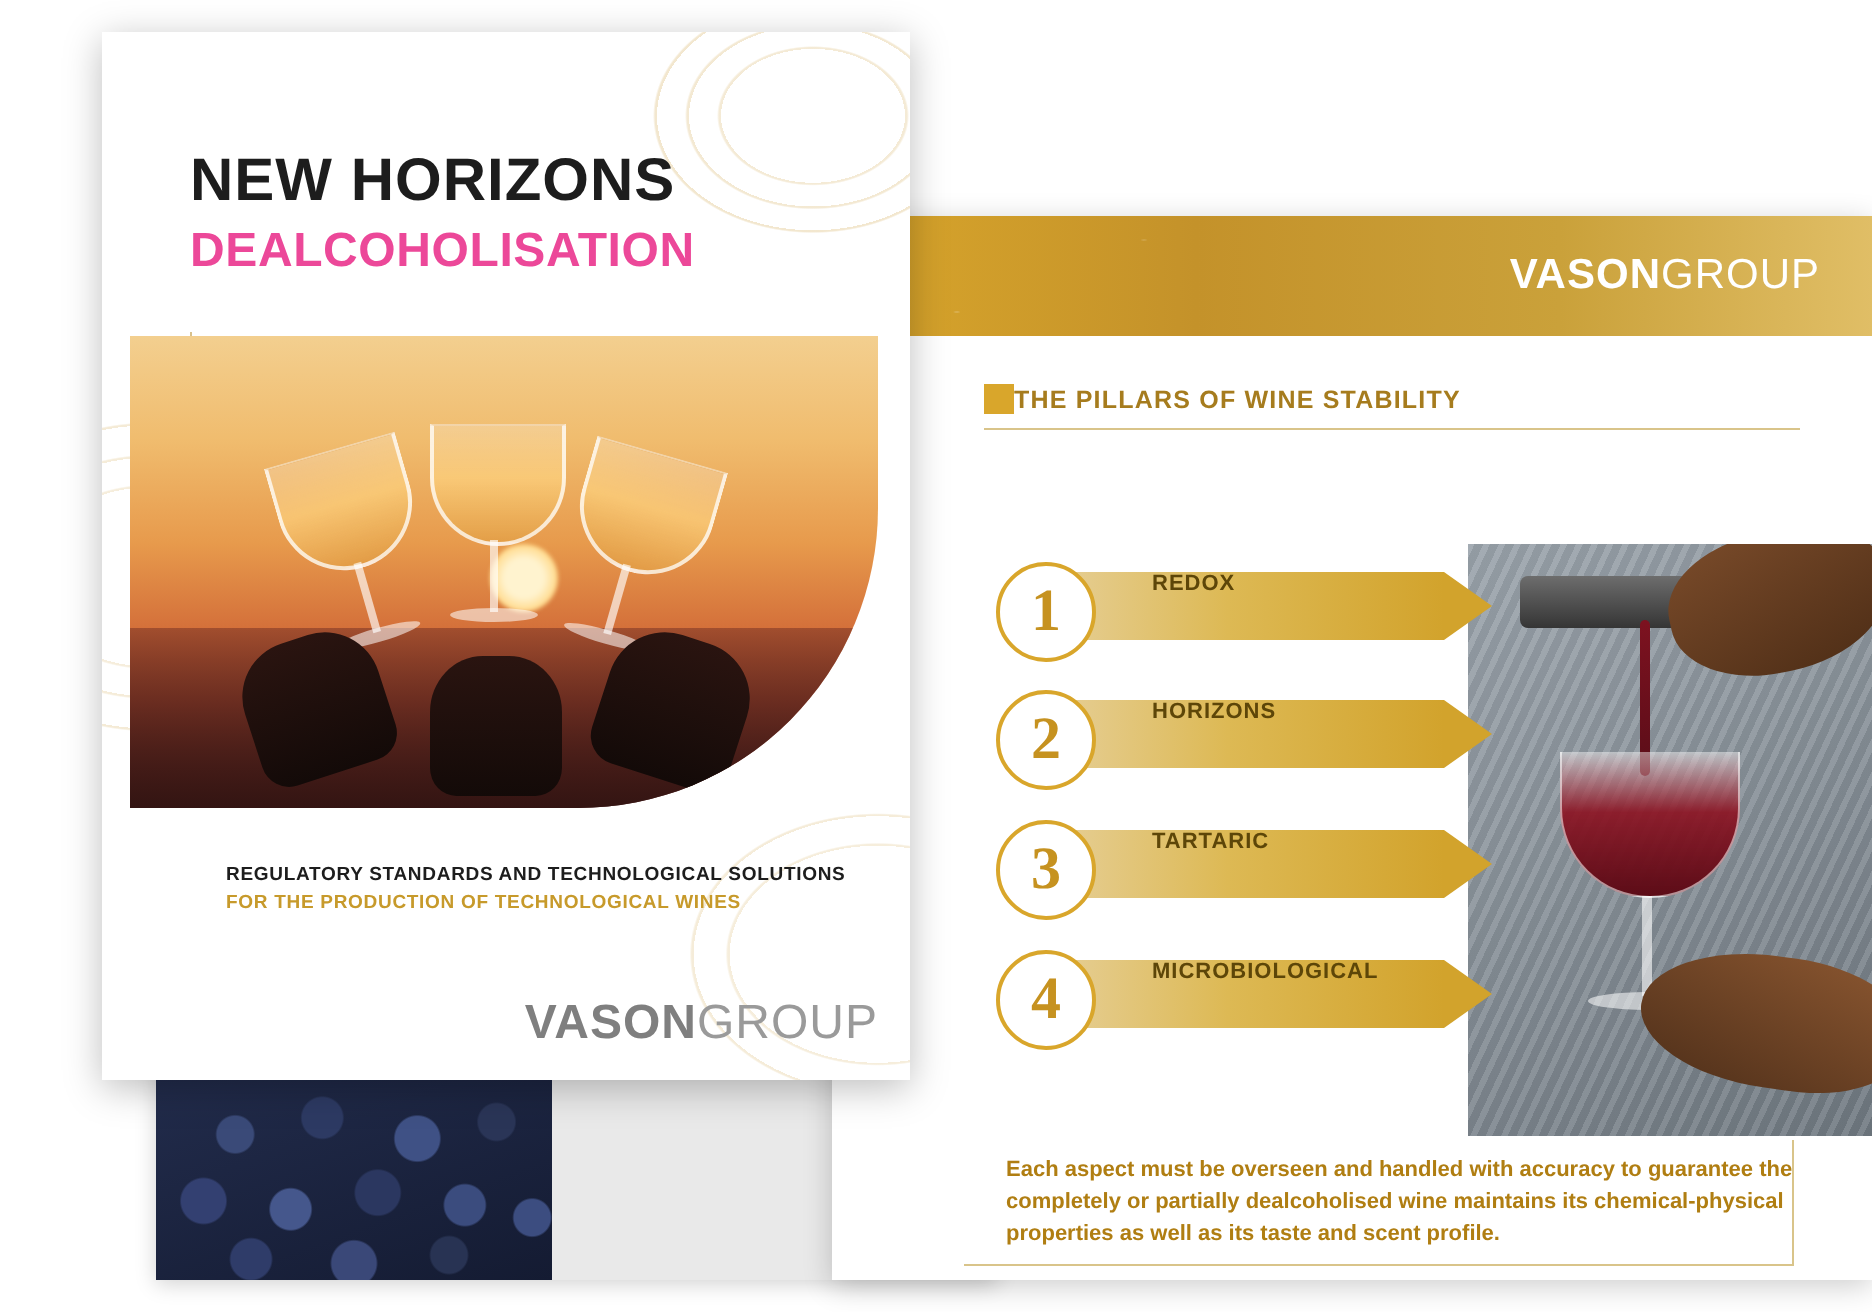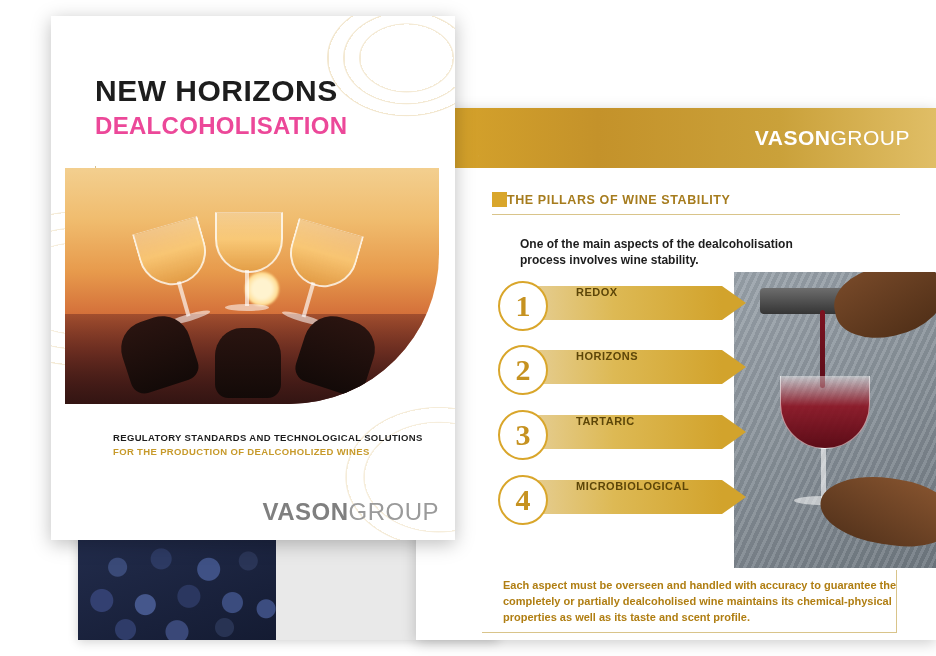--- a/index.html
+++ b/index.html
@@ -324,21 +324,20 @@
 
   <div class="slide-header"></div>
   <div class="slide-logo"><b>VASON</b><span>GROUP</span></div>
 
   <div class="pillars-title-row">
     <span class="gold-sq"></span>
     <span class="pillars-title">THE PILLARS OF WINE STABILITY</span>
   </div>
   <div class="title-rule"></div>
 
-  <div class="intro-text">One of the main aspects of the dealcoholisation process involves wine stability.</div>
 
   <div class="slide-photo">
     <div class="photo-metal"></div>
     <div class="photo-tap"></div>
     <div class="photo-hand1"></div>
     <div class="photo-wine-stream"></div>
     <div class="photo-glass-bowl"></div>
     <div class="photo-glass-stem"></div>
     <div class="photo-glass-base"></div>
     <div class="photo-hand2"></div>
@@ -400,16 +399,16 @@
       <div class="bowl"></div>
       <div class="stem"></div>
       <div class="base"></div>
     </div>
     <div class="chand chand1"></div>
     <div class="chand chand2"></div>
     <div class="chand chand3"></div>
   </div>
 
   <div class="cover-sub1">REGULATORY STANDARDS AND TECHNOLOGICAL SOLUTIONS</div>
-  <div class="cover-sub2">FOR THE PRODUCTION OF DEALCOHOLIZED WINES</div>
+  <div class="cover-sub2">FOR THE PRODUCTION OF TECHNOLOGICAL WINES</div>
 
   <div class="cover-logo"><b>VASON</b><span>GROUP</span></div>
 </div>
 
 </body></html>

